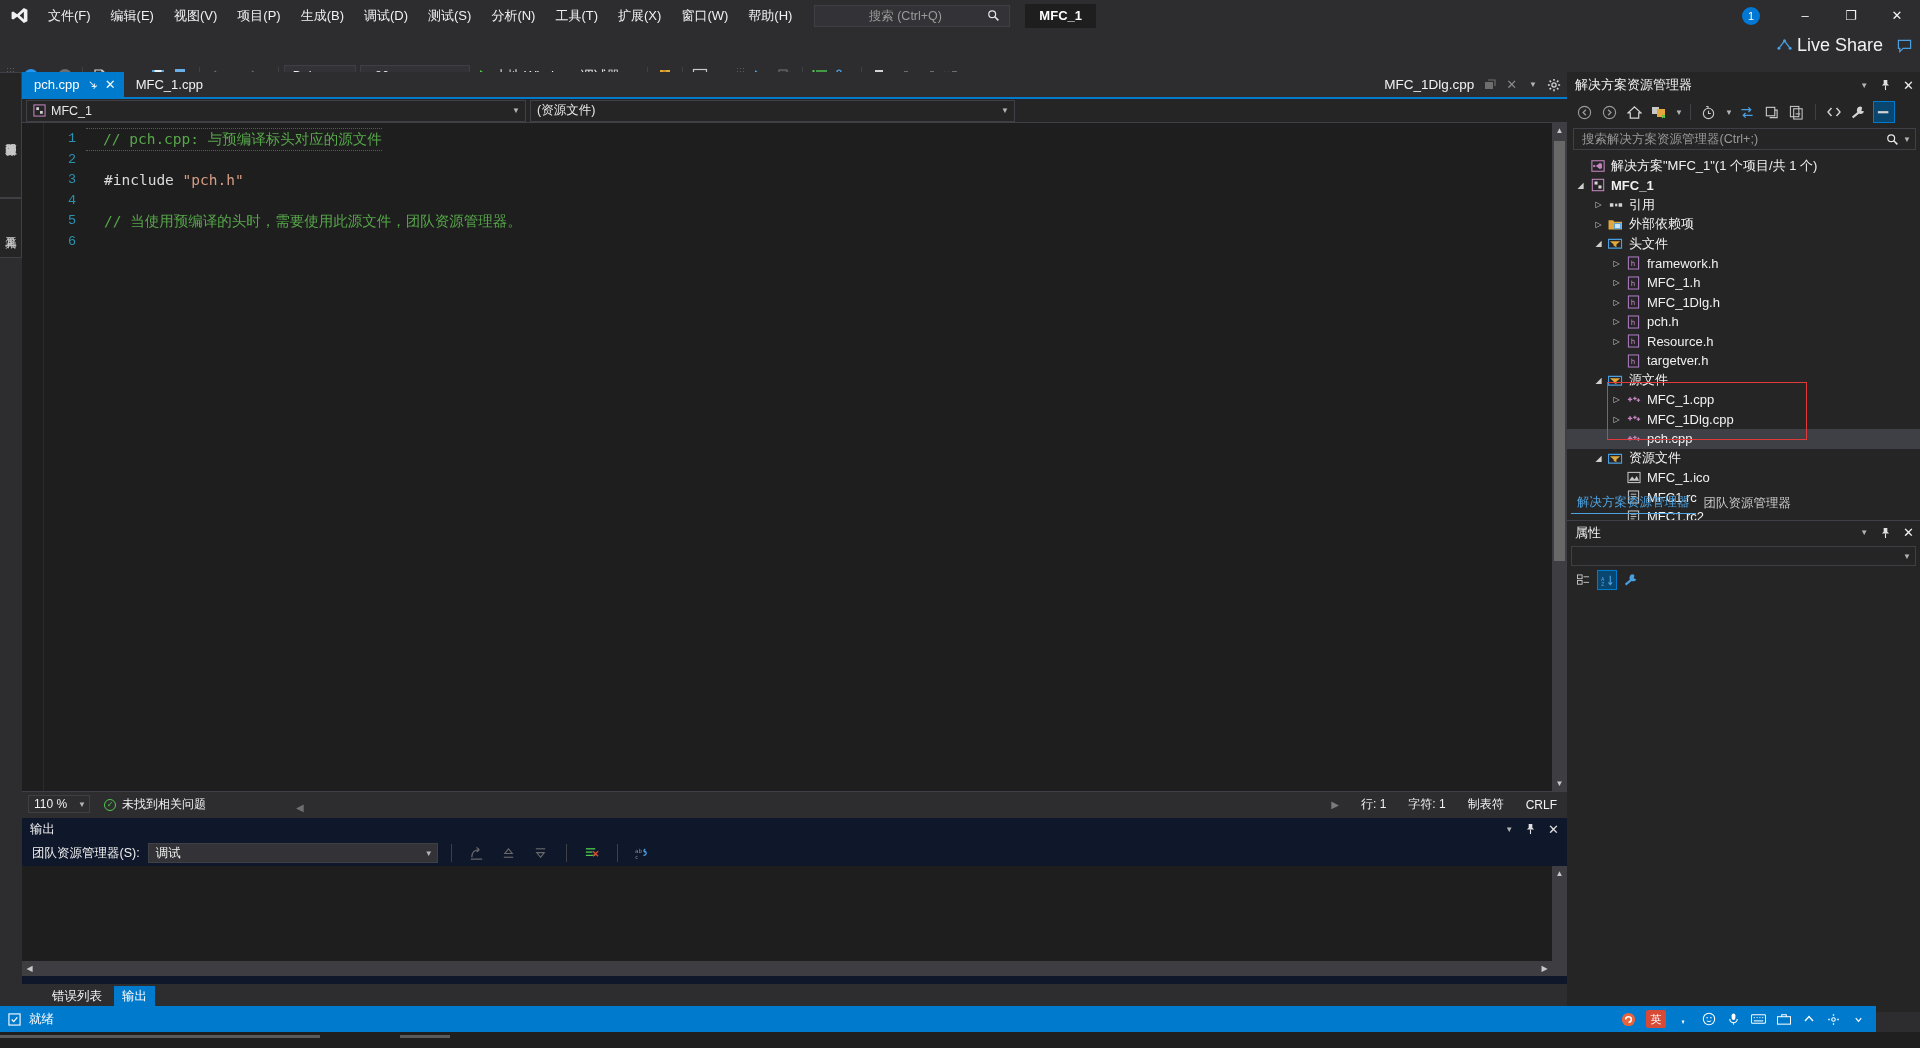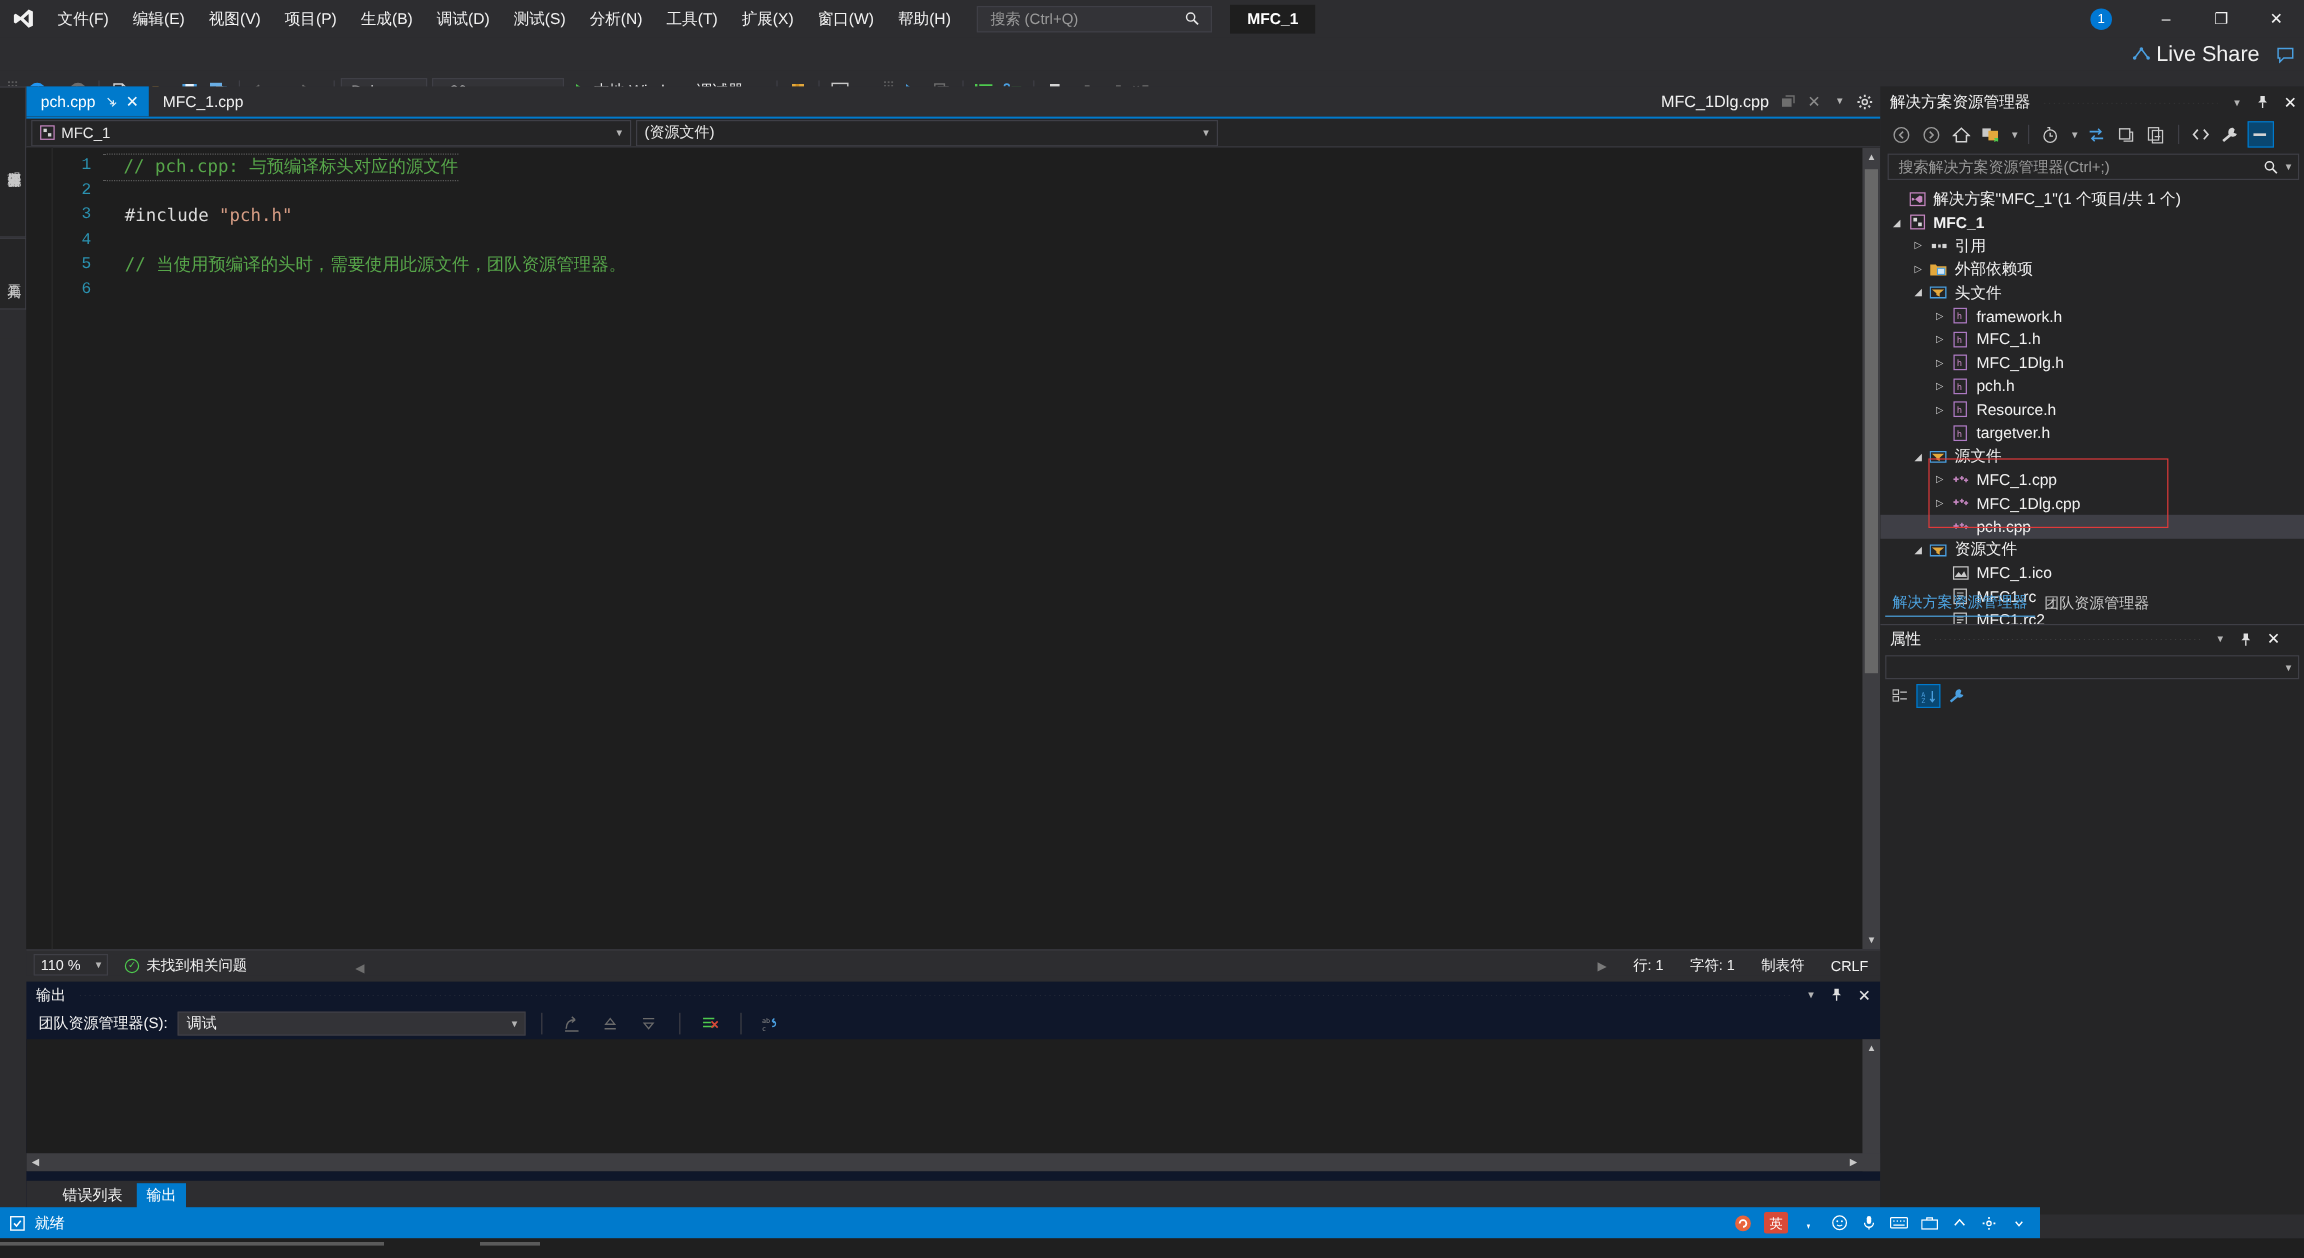--- a/index.html
+++ b/index.html
@@ -25,21 +25,21 @@
     color: #f1f1f1; font-size: 13px; padding: 0 10px; height: 31px;
     display: flex; align-items: center; cursor: default; white-space: nowrap;
   }
   .search-box {
     margin-left: 12px; width: 196px; height: 22px; background: #333337;
     border: 1px solid #3f3f46; display: flex; align-items: center;
     padding: 0 4px 0 8px; position: relative;
   }
   .search-box input {
     background: transparent; border: 0; outline: 0; color: #9a9a9a;
-    font-size: 12.5px; font-family: "Liberation Sans", sans-serif; width: 164px;
+    font-size: 12.5px; font-family: "Liberation Sans", sans-serif; width: 164px; text-align: center;
   }
   .search-box input::placeholder { color: #9a9a9a; }
   .search-ico { color: #e6e6e6; font-size: 13px; line-height: 1; }
   .proj-chip {
     margin-left: 15px; height: 24px; background: #1e1e1e; color: #fff;
     font-size: 13px; font-weight: bold; display: flex; align-items: center;
     padding: 0 14px;
   }
   .title-right { position: absolute; right: 0; top: 0; height: 31px; display: flex; align-items: center; }
   .notif-badge {
@@ -170,29 +170,29 @@
   .nicon { width: 19px; display: flex; align-items: center; justify-content: center; }
   .nlabel { padding-left: 4px; }
   .nlabel.bold { font-weight: bold; }
   .redbox { position: absolute; border: 1.5px solid #e03a3a; pointer-events: none; }
 
   .sln-tabs { position: absolute; left: 0; top: 420px; width: 353px; height: 22px; display: flex; align-items: center; gap: 2px; padding-left: 4px; font-size: 12.5px; }
   .sln-tab { padding: 2px 6px; color: #c8c8c8; }
   .sln-tab.active { color: #4da3e0; border-bottom: 1px solid #4da3e0; }
 
   .props { position: absolute; left: 0; top: 448px; width: 353px; height: 70px; background: #252526; }
-  .props-head { height: 24px; display: flex; align-items: center; padding: 0 20px 0 8px; color: #f1f1f1; font-size: 13px; border-top: 1px solid #3f3f46; }
+  .props-head { height: 24px; display: flex; align-items: center; padding: 0 6px 0 8px; color: #f1f1f1; font-size: 13px; border-top: 1px solid #3f3f46; }
   .props-combo { height: 20px; margin: 2px 4px; border: 1px solid #3f3f46; display: flex; align-items: center; justify-content: flex-end; padding-right: 4px; color: #c8c8c8; font-size: 11px; }
   .props-tools { height: 24px; display: flex; align-items: center; gap: 4px; padding-left: 6px; }
   .props-tools .b { width: 20px; height: 20px; display:flex; align-items:center; justify-content:center; color:#c8c8c8; font-size:12px; }
   .props-tools .b.sel { border: 1px solid #007acc; background: #094771; }
 
   
   .statusbar {
-    position: absolute; left: 0; bottom: 16px; width: 1700px; height: 26px;
+    position: absolute; left: 0; bottom: 16px; width: 1876px; height: 26px;
     background: #007acc; display: flex; align-items: center; color: #fff; font-size: 12.5px;
   }
   .sb-left { display: flex; align-items: center; gap: 8px; padding-left: 8px; }
   .sb-right { margin-left: auto; display: flex; align-items: center; gap: 10px; padding-right: 10px; }
   .ime-chip { background: #d84a38; color: #fff; width: 20px; height: 18px; display: flex; align-items: center; justify-content: center; border-radius: 2px; font-size: 11px; }
   .taskbar { position: absolute; left: 0; bottom: 0; width: 1920px; height: 16px; background: #1f1f1f; }
   .tb-seg { position: absolute; top: 3px; height: 3px; background: #5a5a5a; }
   .icon-sq { width: 15px; height: 15px; display: inline-flex; align-items: center; justify-content: center; }
   svg { display: block; }
 </style>

